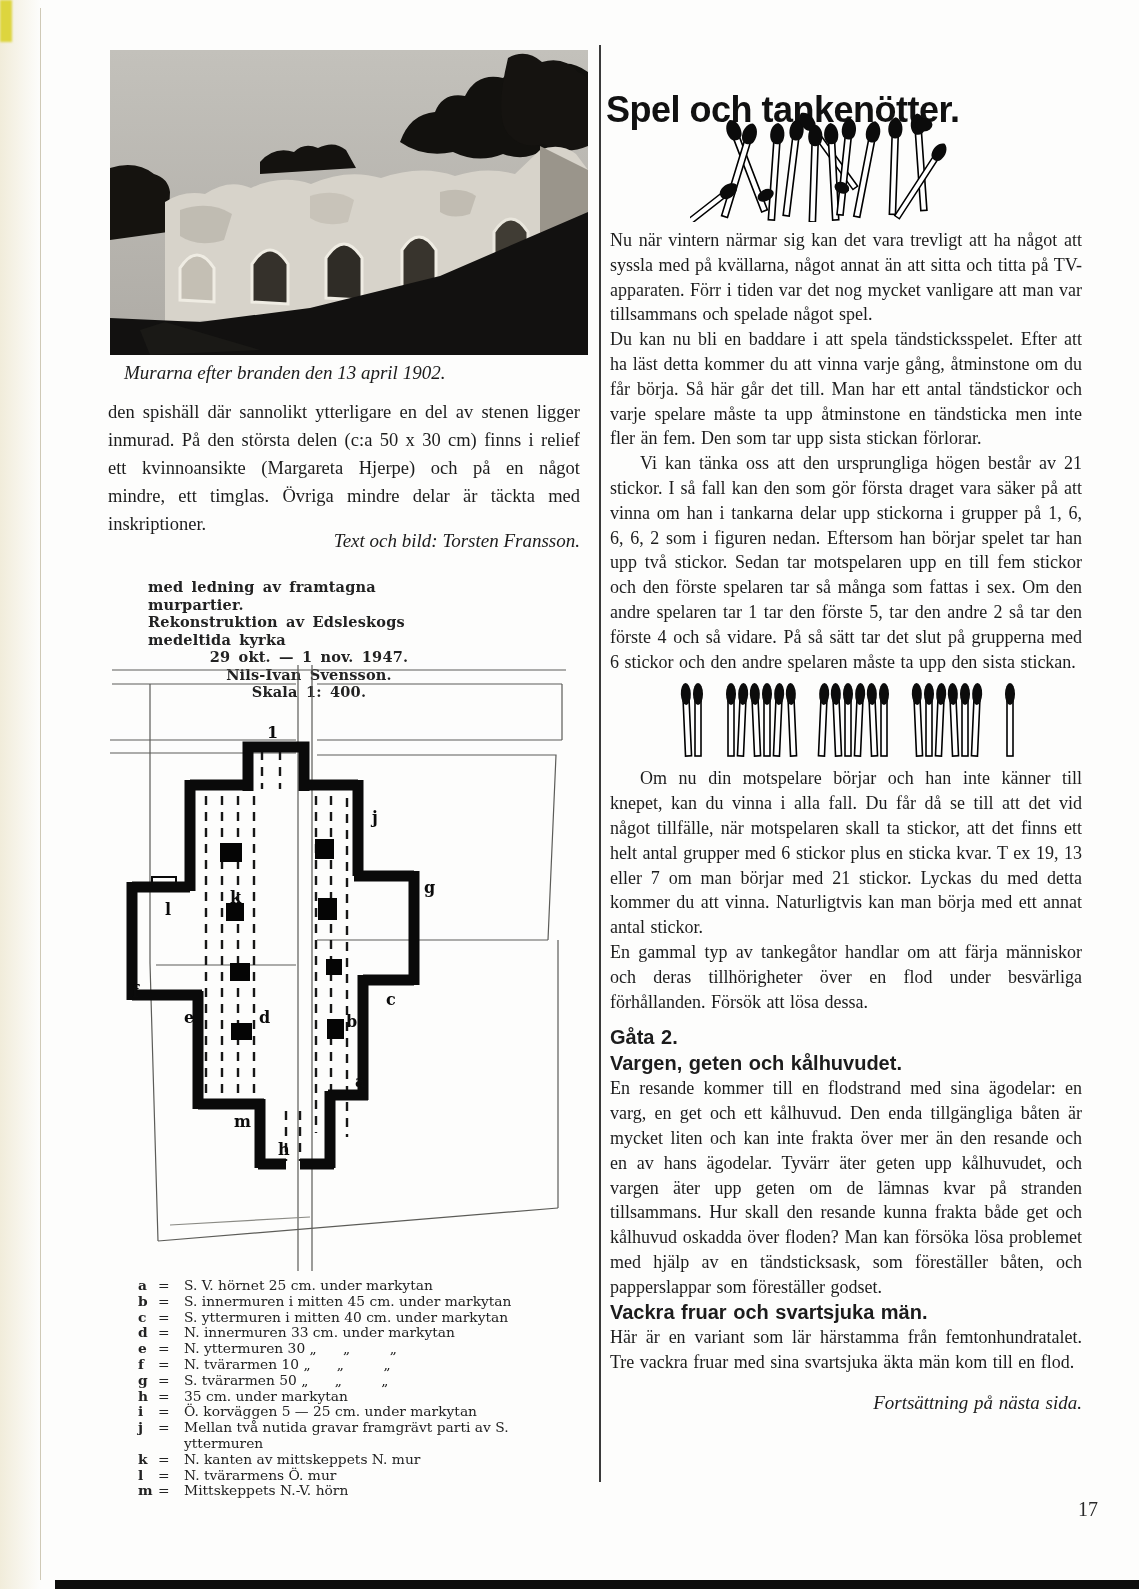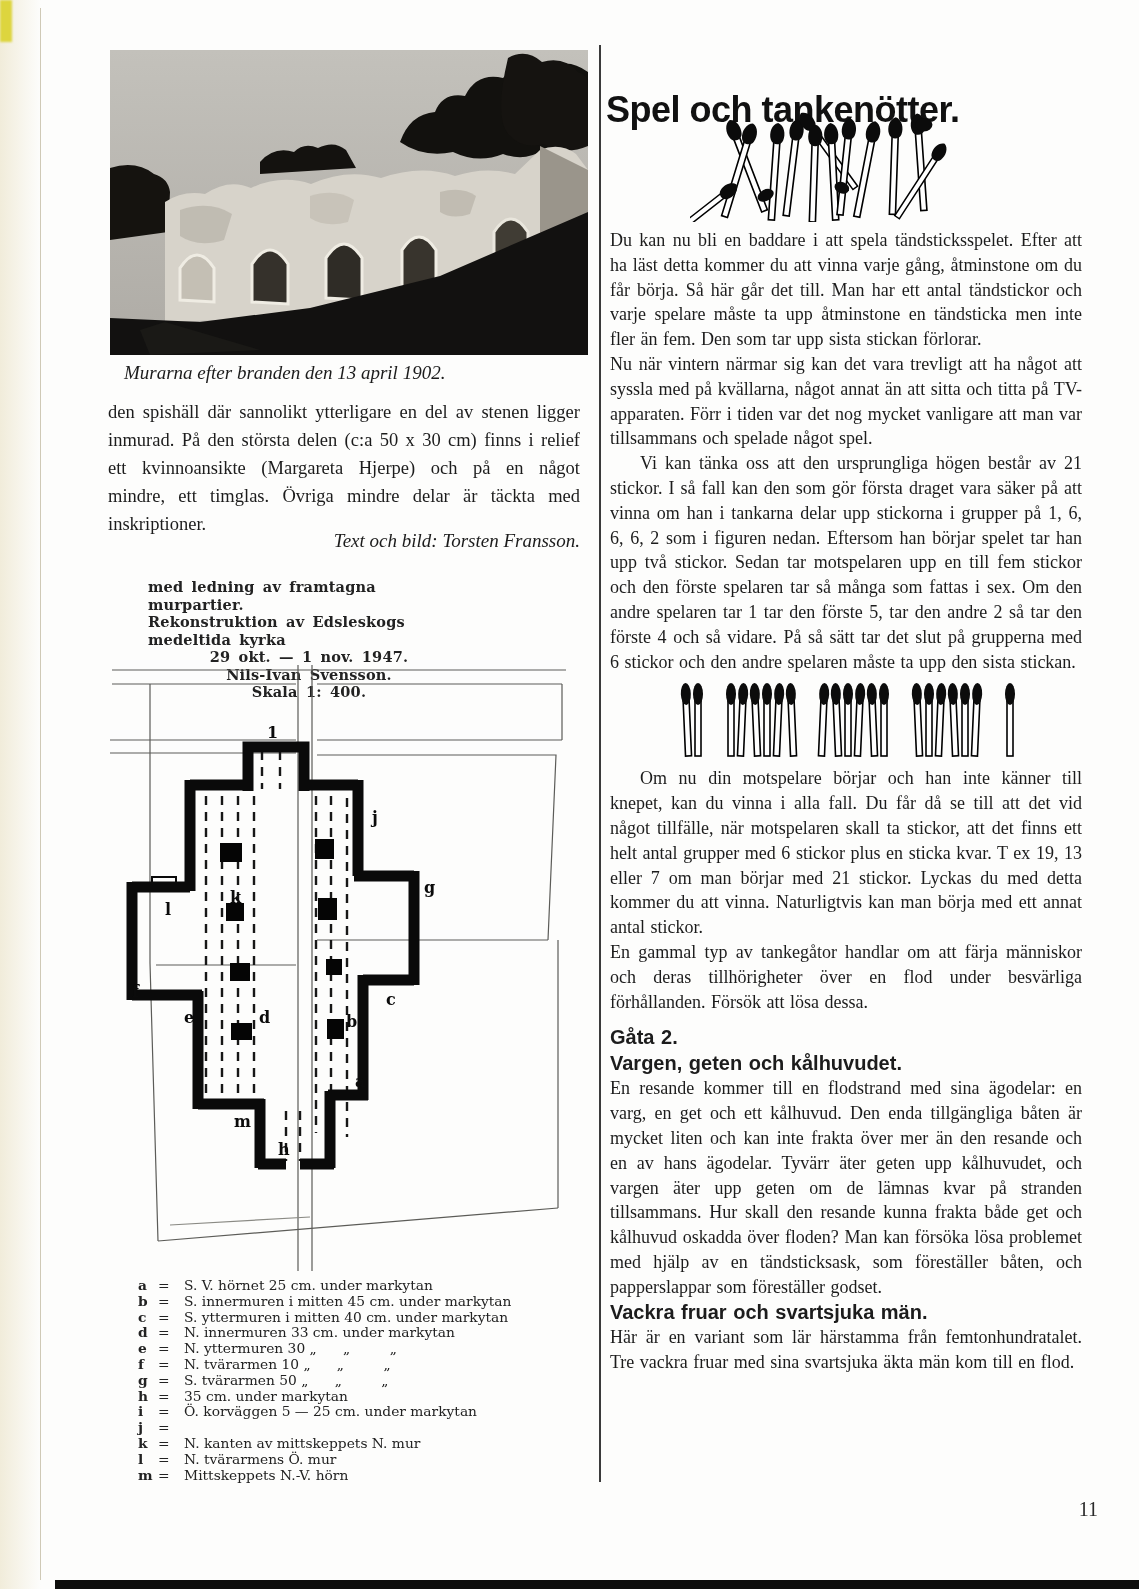--- a/index.html
+++ b/index.html
@@ -225,20 +225,21 @@
       <span class="lg-t">35 cm. under markytan</span>
     </div>
     <div class="legend-row">
       <span class="lg-k">i</span>
       <span class="lg-eq">=</span>
       <span class="lg-t">Ö. korväggen 5 — 25 cm. under markytan</span>
     </div>
     <div class="legend-row">
       <span class="lg-k">j</span>
       <span class="lg-eq">=</span>
+      <span class="lg-t">Mellan två nutida gravar framgrävt parti av S. yttermuren</span>
     </div>
     <div class="legend-row">
       <span class="lg-k">k</span>
       <span class="lg-eq">=</span>
       <span class="lg-t">N. kanten av mittskeppets N. mur</span>
     </div>
     <div class="legend-row">
       <span class="lg-k">l</span>
       <span class="lg-eq">=</span>
       <span class="lg-t">N. tvärarmens Ö. mur</span>
@@ -273,22 +274,22 @@
     <use href="#mtch" transform="translate(208,34) rotate(2)"></use>
     <use href="#mtch" transform="translate(232,30) rotate(-4)"></use>
     <use href="#mtch" transform="translate(252,58) rotate(33) scale(.9)"></use>
     <ellipse cx="72" cy="100" rx="9" ry="6" fill="#0b0b0b" transform="rotate(-28 72 100)"></ellipse>
     <ellipse cx="152" cy="92" rx="8" ry="6" fill="#0b0b0b" transform="rotate(22 152 92)"></ellipse>
     <ellipse cx="238" cy="26" rx="9" ry="7" fill="#0b0b0b"></ellipse>
   </svg>
 </div>
 
 <div class="abs" id="right-col">
+  <p>Nu när vintern närmar sig kan det vara trevligt att ha något att syssla med på kvällarna, något annat än att sitta och titta på TV-apparaten. Förr i tiden var det nog mycket vanligare att man var tillsammans och spelade något spel.</p>
   <p>Du kan nu bli en baddare i att spela tändsticksspelet. Efter att ha läst detta kommer du att vinna varje gång, åtminstone om du får börja. Så här går det till. Man har ett antal tändstickor och varje spelare måste ta upp åtminstone en tändsticka men inte fler än fem. Den som tar upp sista stickan förlorar.</p>
-  <p>Nu när vintern närmar sig kan det vara trevligt att ha något att syssla med på kvällarna, något annat än att sitta och titta på TV-apparaten. Förr i tiden var det nog mycket vanligare att man var tillsammans och spelade något spel.</p>
   <p class="indent">Vi kan tänka oss att den ursprungliga högen består av 21 stickor. I så fall kan den som gör första draget vara säker på att vinna om han i tankarna delar upp stickorna i grupper på 1, 6, 6, 6, 2 som i figuren nedan. Eftersom han börjar spelet tar han upp två stickor. Sedan tar motspelaren upp en till fem stickor och den förste spelaren tar så många som fattas i sex. Om den andre spelaren tar 1 tar den förste 5, tar den andre 2 så tar den förste 4 och så vidare. På så sätt tar det slut på grupperna med 6 stickor och den andre spelaren måste ta upp den sista stickan.</p>
 
   <svg id="matches-fig2" width="340" height="80" viewBox="0 0 340 80">
       <g id="match-groups">
         <g transform="translate(10,16) rotate(-2.5)">
           <rect x="-3" y="0" width="6" height="58" class="stick"></rect>
           <ellipse cx="0" cy="-4" rx="5" ry="11" class="head"></ellipse>
         </g>
         <g transform="translate(22,16) rotate(0)">
           <rect x="-3" y="0" width="6" height="58" class="stick"></rect>
@@ -377,15 +378,16 @@
 
   <p>En gammal typ av tankegåtor handlar om att färja människor och deras tillhörigheter över en flod under besvärliga förhållanden. Försök att lösa dessa.</p>
 
   <div class="sub-head gap-top">Gåta 2.</div>
   <div class="sub-head">Vargen, geten och kålhuvudet.</div>
   <p>En resande kommer till en flodstrand med sina ägodelar: en varg, en get och ett kålhuvud. Den enda tillgängliga båten är mycket liten och kan inte frakta över mer än den resande och en av hans ägodelar. Tyvärr äter geten upp kålhuvudet, och vargen äter upp geten om de lämnas kvar på stranden tillsammans. Hur skall den resande kunna frakta både get och kålhuvud oskadda över floden? Man kan försöka lösa problemet med hjälp av en tändsticksask, som föreställer båten, och papperslappar som föreställer godset.</p>
 
   <div class="sub-head">Vackra fruar och svartsjuka män.</div>
   <p>Här är en variant som lär härstamma från femtonhundratalet. Tre vackra fruar med sina svartsjuka äkta män kom till en flod.</p>
 
-</div>
-
-<div class="abs" id="page-number">11</div>
+  <p id="continuation">Fortsättning på nästa sida.</p>
+</div>
+
+<div class="abs" id="page-number">17</div>
 
 </body></html>

